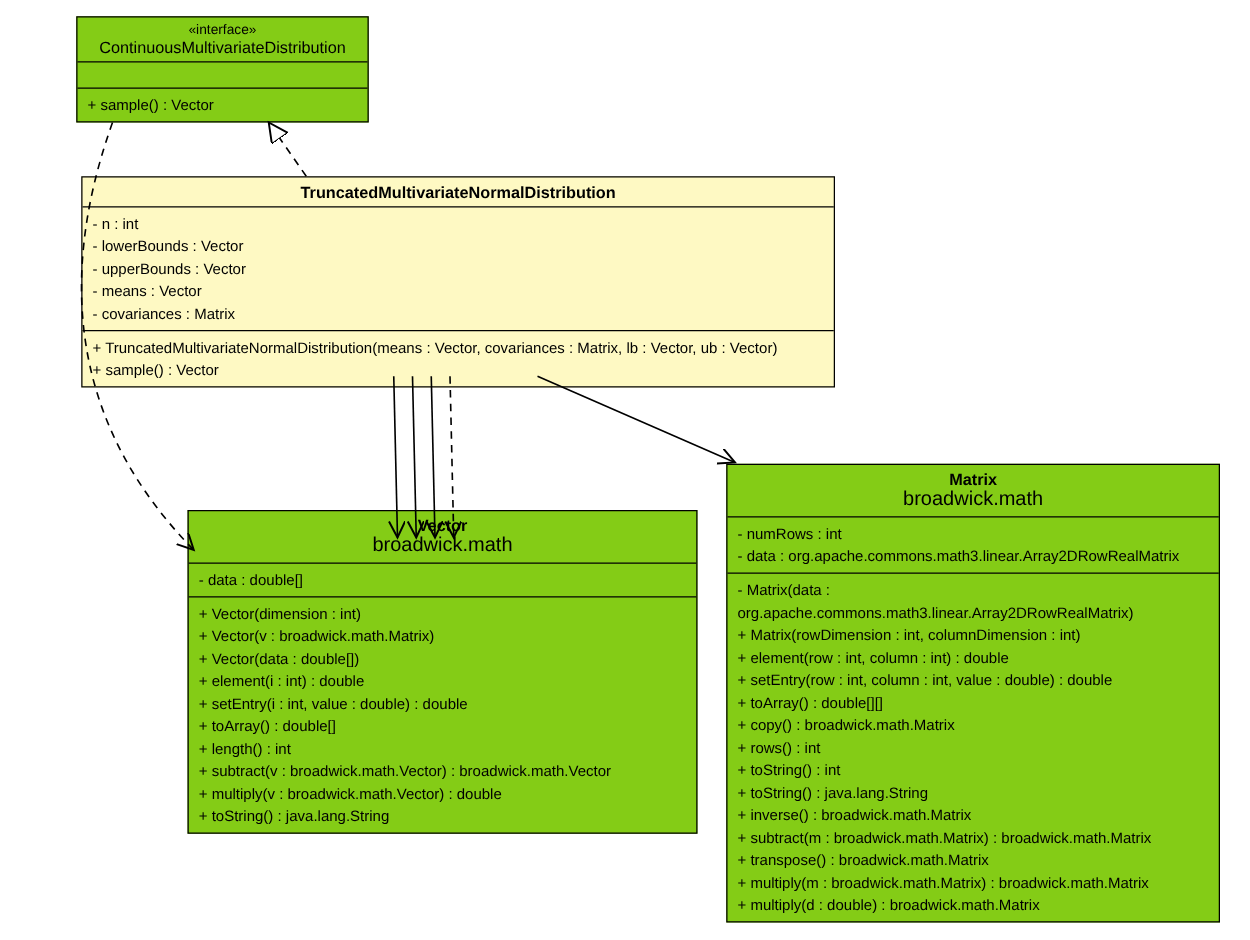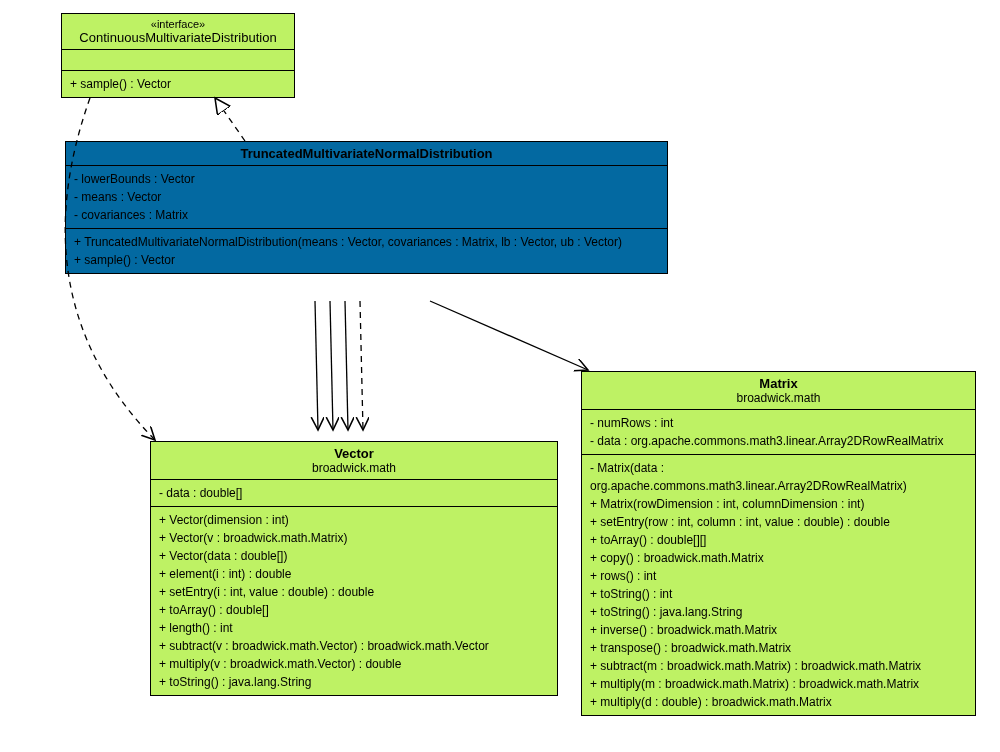--- a/index.html
+++ b/index.html
@@ -1,21 +1,21 @@
 <!DOCTYPE html>
 <html><head>
 <meta charset="utf-8">
 <style>
 body { margin: 0; padding: 0; font-family: Arial, sans-serif; background: #fff; width: 1000px; height: 752px; position: relative; }
-.uml-box { position: absolute; border: 1.5px solid #000; background: #bef264; }
-.uml-box.highlighted { background: #0369a1; }
+.uml-box { position: absolute; border: 1.5px solid #000; background: #84cc16; }
+.uml-box.highlighted { background: #fef9c3; }
 .uml-header { border-bottom: 1px solid #000; padding: 4px 8px; text-align: center; font-size: 13px; }
 .uml-header .stereotype { font-size: 11px; }
 .uml-header .classname { font-weight: bold; }
-.uml-header .package { font-size: 12px; }
+.uml-header .package { font-size: 16px; }
 .uml-section { border-bottom: 1px solid #000; padding: 4px 8px; font-size: 12px; line-height: 1.5; }
 .uml-section:last-child { border-bottom: none; }
 .uml-section.empty { min-height: 12px; }
 svg.connections { position: absolute; top: 0; left: 0; width: 1000px; height: 752px; pointer-events: none; }
 </style>
 </head>
 <body>
 
 <div class="uml-box" style="left:61px; top:13px; width:232px;">
   <div class="uml-header">
@@ -26,31 +26,33 @@
   <div class="uml-section">
     <div>+ sample() : Vector</div>
   </div>
 </div>
 
 <div class="uml-box highlighted" style="left:65px; top:141px; width:601px;">
   <div class="uml-header">
     <div class="classname">TruncatedMultivariateNormalDistribution</div>
   </div>
   <div class="uml-section">
+    <div>- n : int</div>
     <div>- lowerBounds : Vector</div>
+    <div>- upperBounds : Vector</div>
     <div>- means : Vector</div>
     <div>- covariances : Matrix</div>
   </div>
   <div class="uml-section">
     <div>+ TruncatedMultivariateNormalDistribution(means : Vector, covariances : Matrix, lb : Vector, ub : Vector)</div>
     <div>+ sample() : Vector</div>
   </div>
 </div>
 
-<div class="uml-box" style="left:150px; top:441px; width:406px;">
+<div class="uml-box" style="left:150px; top:408px; width:406px;">
   <div class="uml-header">
     <div class="classname">Vector</div>
     <div class="package">broadwick.math</div>
   </div>
   <div class="uml-section">
     <div>- data : double[]</div>
   </div>
   <div class="uml-section">
     <div>+ Vector(dimension : int)</div>
     <div>+ Vector(v : broadwick.math.Matrix)</div>
@@ -70,29 +72,30 @@
     <div class="classname">Matrix</div>
     <div class="package">broadwick.math</div>
   </div>
   <div class="uml-section">
     <div>- numRows : int</div>
     <div>- data : org.apache.commons.math3.linear.Array2DRowRealMatrix</div>
   </div>
   <div class="uml-section">
     <div>- Matrix(data : org.apache.commons.math3.linear.Array2DRowRealMatrix)</div>
     <div>+ Matrix(rowDimension : int, columnDimension : int)</div>
+    <div>+ element(row : int, column : int) : double</div>
     <div>+ setEntry(row : int, column : int, value : double) : double</div>
     <div>+ toArray() : double[][]</div>
     <div>+ copy() : broadwick.math.Matrix</div>
     <div>+ rows() : int</div>
     <div>+ toString() : int</div>
     <div>+ toString() : java.lang.String</div>
     <div>+ inverse() : broadwick.math.Matrix</div>
+    <div>+ subtract(m : broadwick.math.Matrix) : broadwick.math.Matrix</div>
     <div>+ transpose() : broadwick.math.Matrix</div>
-    <div>+ subtract(m : broadwick.math.Matrix) : broadwick.math.Matrix</div>
     <div>+ multiply(m : broadwick.math.Matrix) : broadwick.math.Matrix</div>
     <div>+ multiply(d : double) : broadwick.math.Matrix</div>
 
   </div>
 </div>
 
 <svg class="connections">
   <defs>
     <marker id="solid-arrow" markerWidth="12" markerHeight="12" refX="10" refY="5" orient="auto">
       <path d="M0,0 L10,5 L0,10" fill="none" stroke="#000" stroke-width="1.2"></path>

